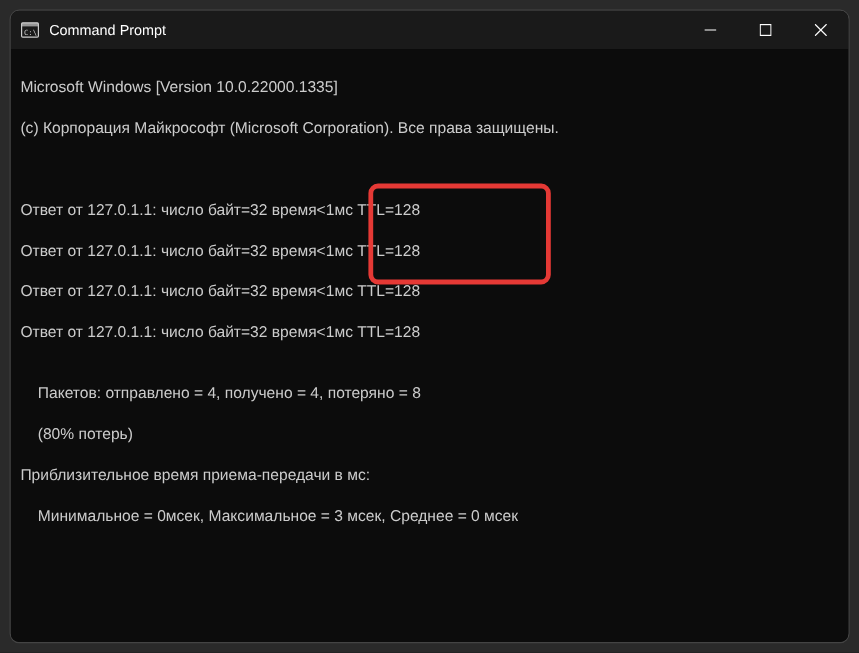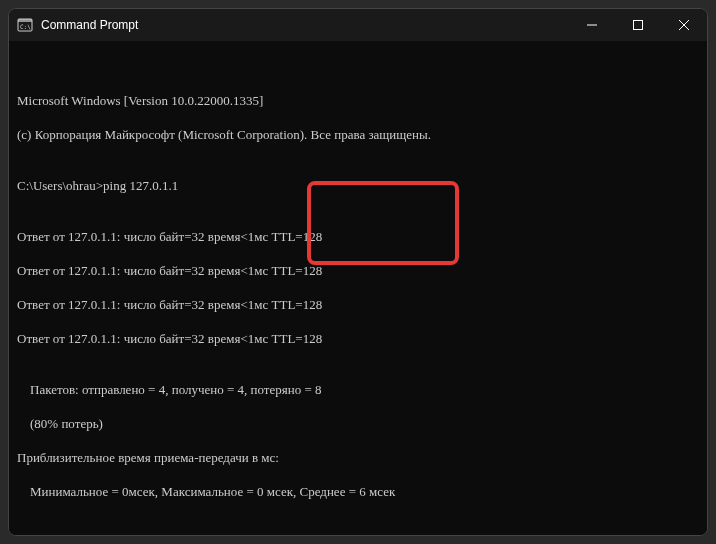--- a/index.html
+++ b/index.html
@@ -13,21 +13,20 @@
     }
     .window {
       width: 700px;
       height: 528px;
       background: #0c0c0c;
       border: 1px solid #444;
       border-radius: 8px;
       overflow: hidden;
       display: flex;
       flex-direction: column;
-      gap: 28px;
     }
     .titlebar {
       height: 32px;
       background: #1a1a1a;
       display: flex;
       align-items: center;
       padding-left: 8px;
       color: #ffffff;
       font-family: 'Segoe UI', Tahoma, sans-serif;
       font-size: 12px;
@@ -60,21 +59,21 @@
     .terminal {
       flex: 1;
       background: #0c0c0c;
       color: #cccccc;
       padding: 6px 8px;
       font-size: 13px;
       line-height: 17px;
       white-space: pre;
       overflow: hidden;
       position: relative;
-      font-family: Liberation Serif, serif;
+      font-family: Liberation Sans, sans-serif;
     }
     .line { display: block; }
     @keyframes blink { 50% { opacity: 0; } }
     .highlight-box {
       position: absolute;
       border: 4px solid #e53935;
       border-radius: 8px;
       pointer-events: none;
     }
   </style>
@@ -107,28 +106,27 @@
             <line x1="0" y1="0" x2="10" y2="10" stroke="#fff" stroke-width="1"></line>
             <line x1="10" y1="0" x2="0" y2="10" stroke="#fff" stroke-width="1"></line>
           </svg>
       </div>
     </div>
   </div>
   <div class="terminal">
 <span class="line">Microsoft Windows [Version 10.0.22000.1335]</span>
 <span class="line">(c) Корпорация Майкрософт (Microsoft Corporation). Все права защищены.</span>
 <span class="line"></span>
-<span class="line">C:\Users\ohrau&gt;ping 127.0.1.1</span>
 <span class="line"></span>
 <span class="line">Ответ от 127.0.1.1: число байт=32 время&lt;1мс TTL=128</span>
 <span class="line">Ответ от 127.0.1.1: число байт=32 время&lt;1мс TTL=128</span>
 <span class="line">Ответ от 127.0.1.1: число байт=32 время&lt;1мс TTL=128</span>
 <span class="line">Ответ от 127.0.1.1: число байт=32 время&lt;1мс TTL=128</span>
 <span class="line"></span>
 <span class="line">    Пакетов: отправлено = 4, получено = 4, потеряно = 8</span>
 <span class="line">    (80% потерь)</span>
 <span class="line">Приблизительное время приема-передачи в мс:</span>
-<span class="line">    Минимальное = 0мсек, Максимальное = 0 мсек, Среднее = 6 мсек</span>
+<span class="line">    Минимальное = 0мсек, Максимальное = 3 мсек, Среднее = 0 мсек</span>
 <span class="line"></span>
 
     <div class="highlight-box" style="top:112px;left:298px;width:152px;height:84px;"></div>
   </div>
 </div>
 
 </body></html>

